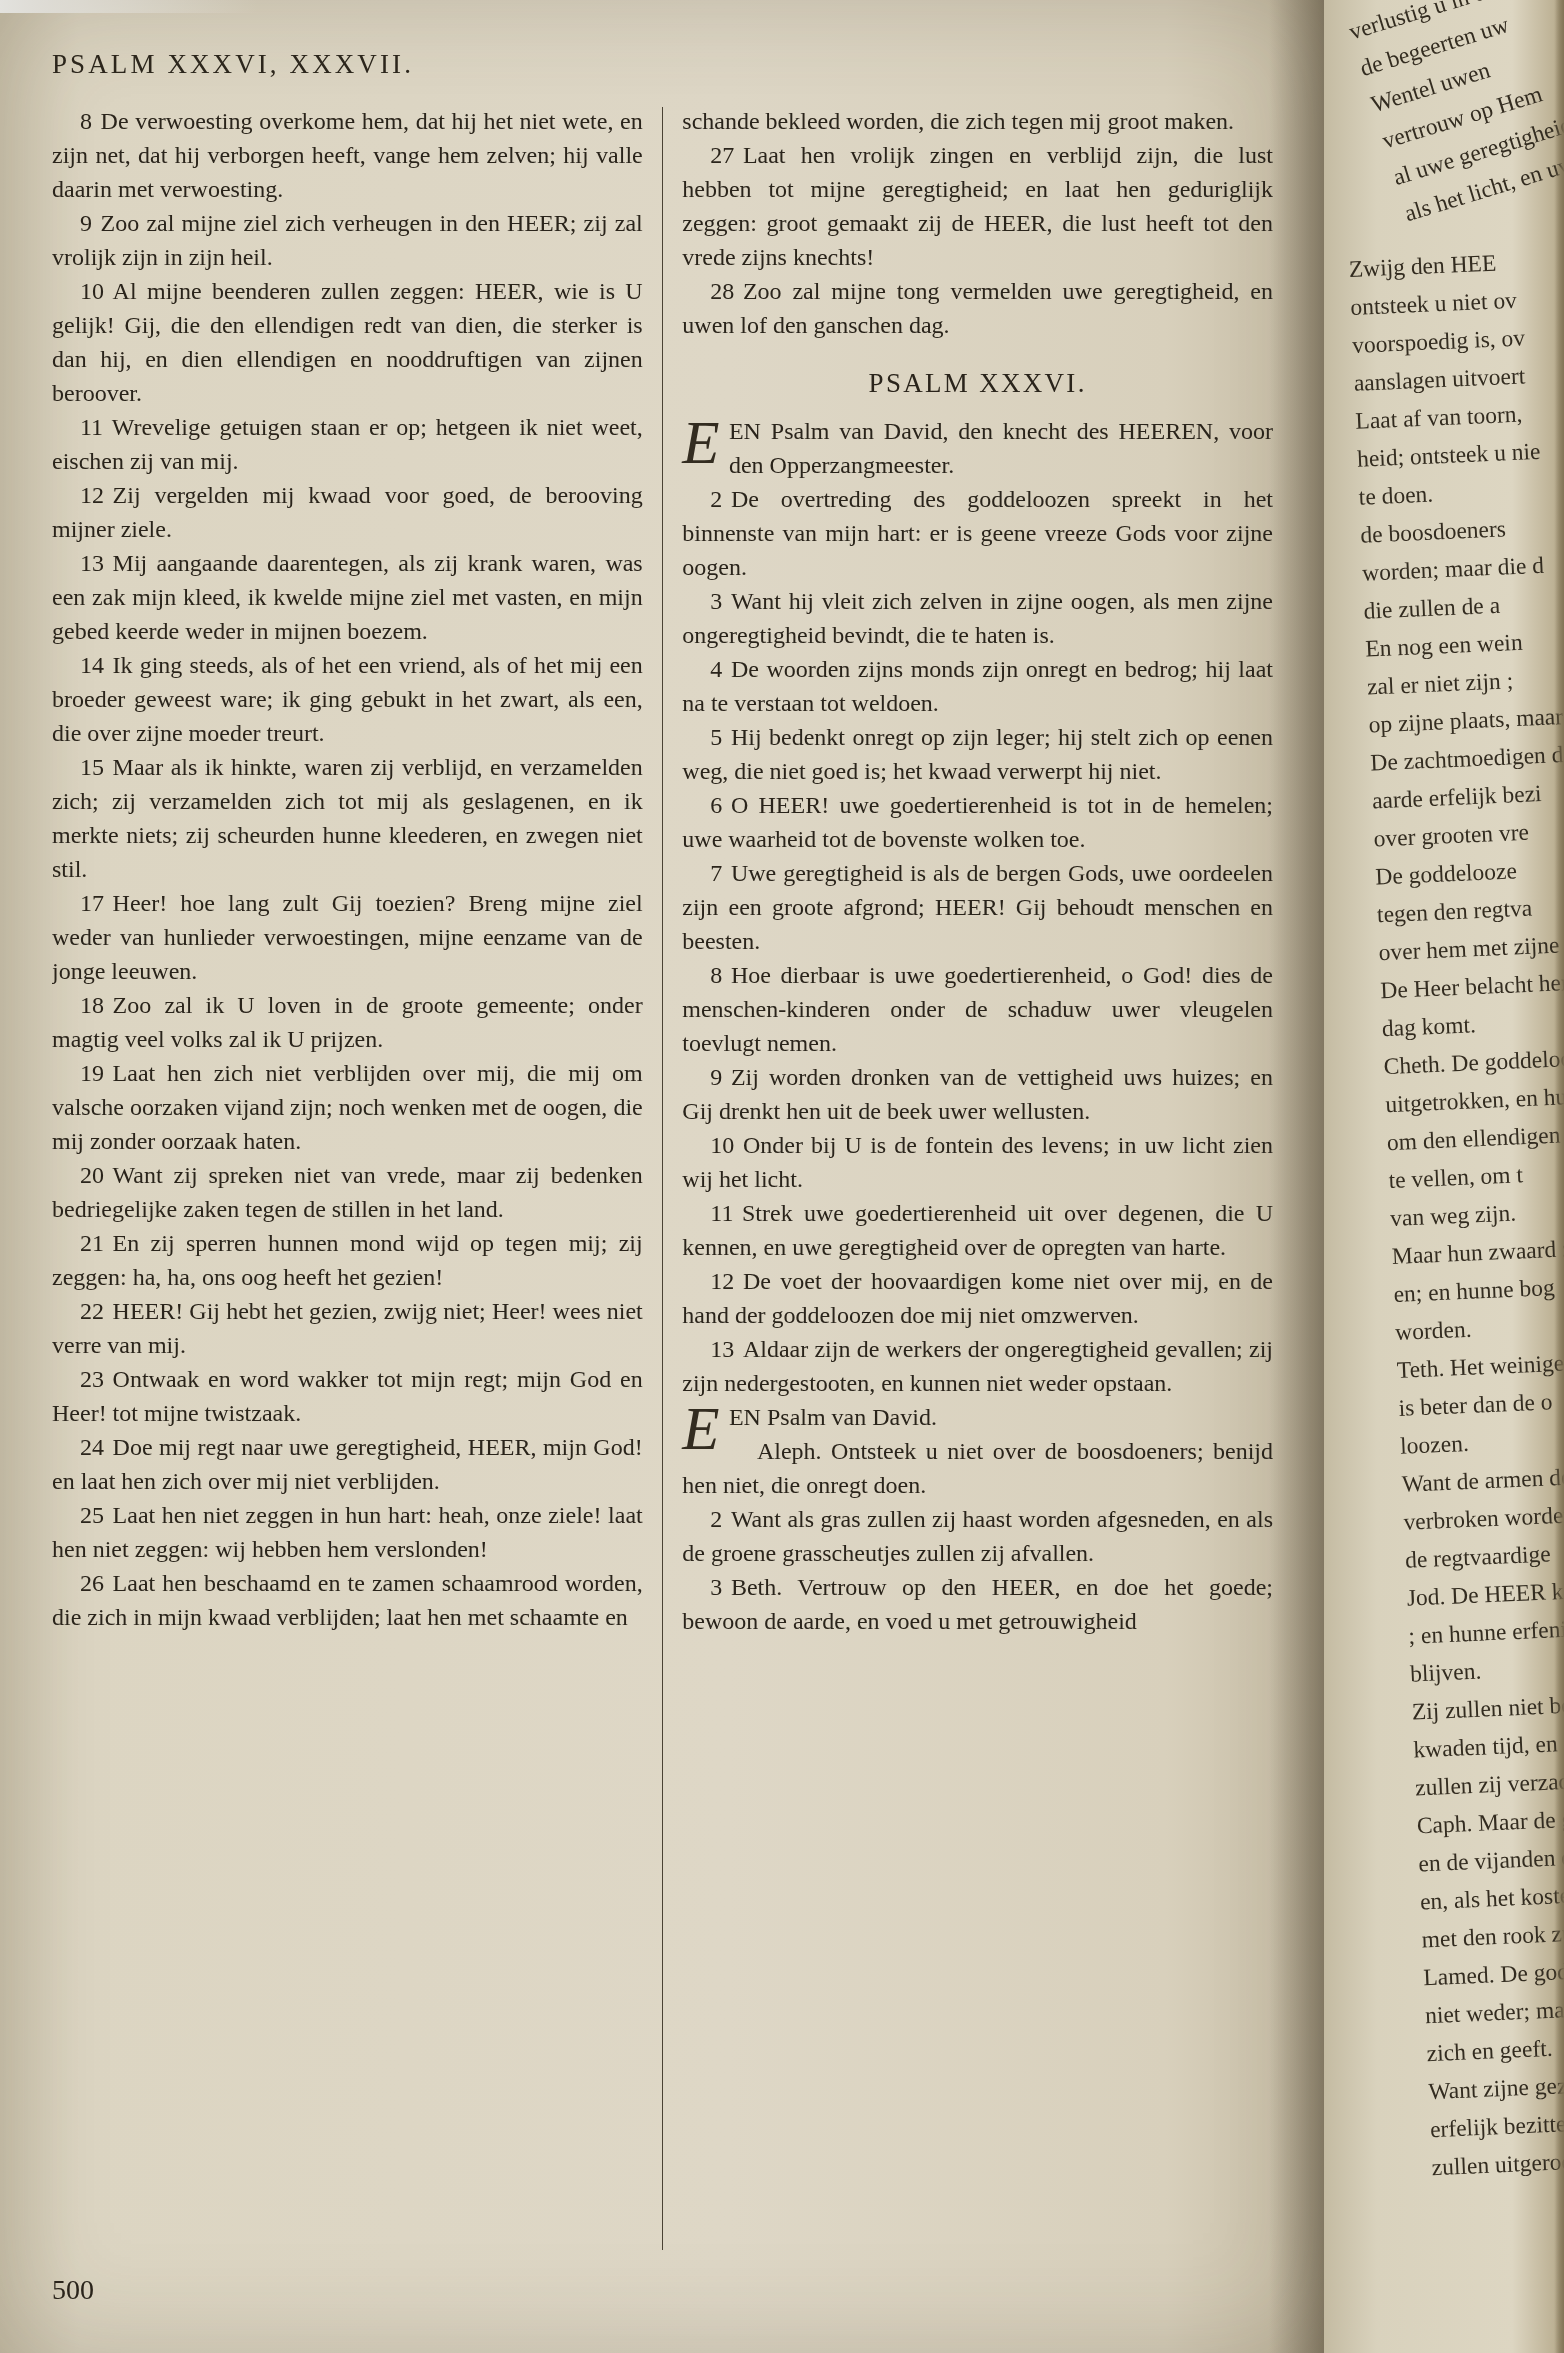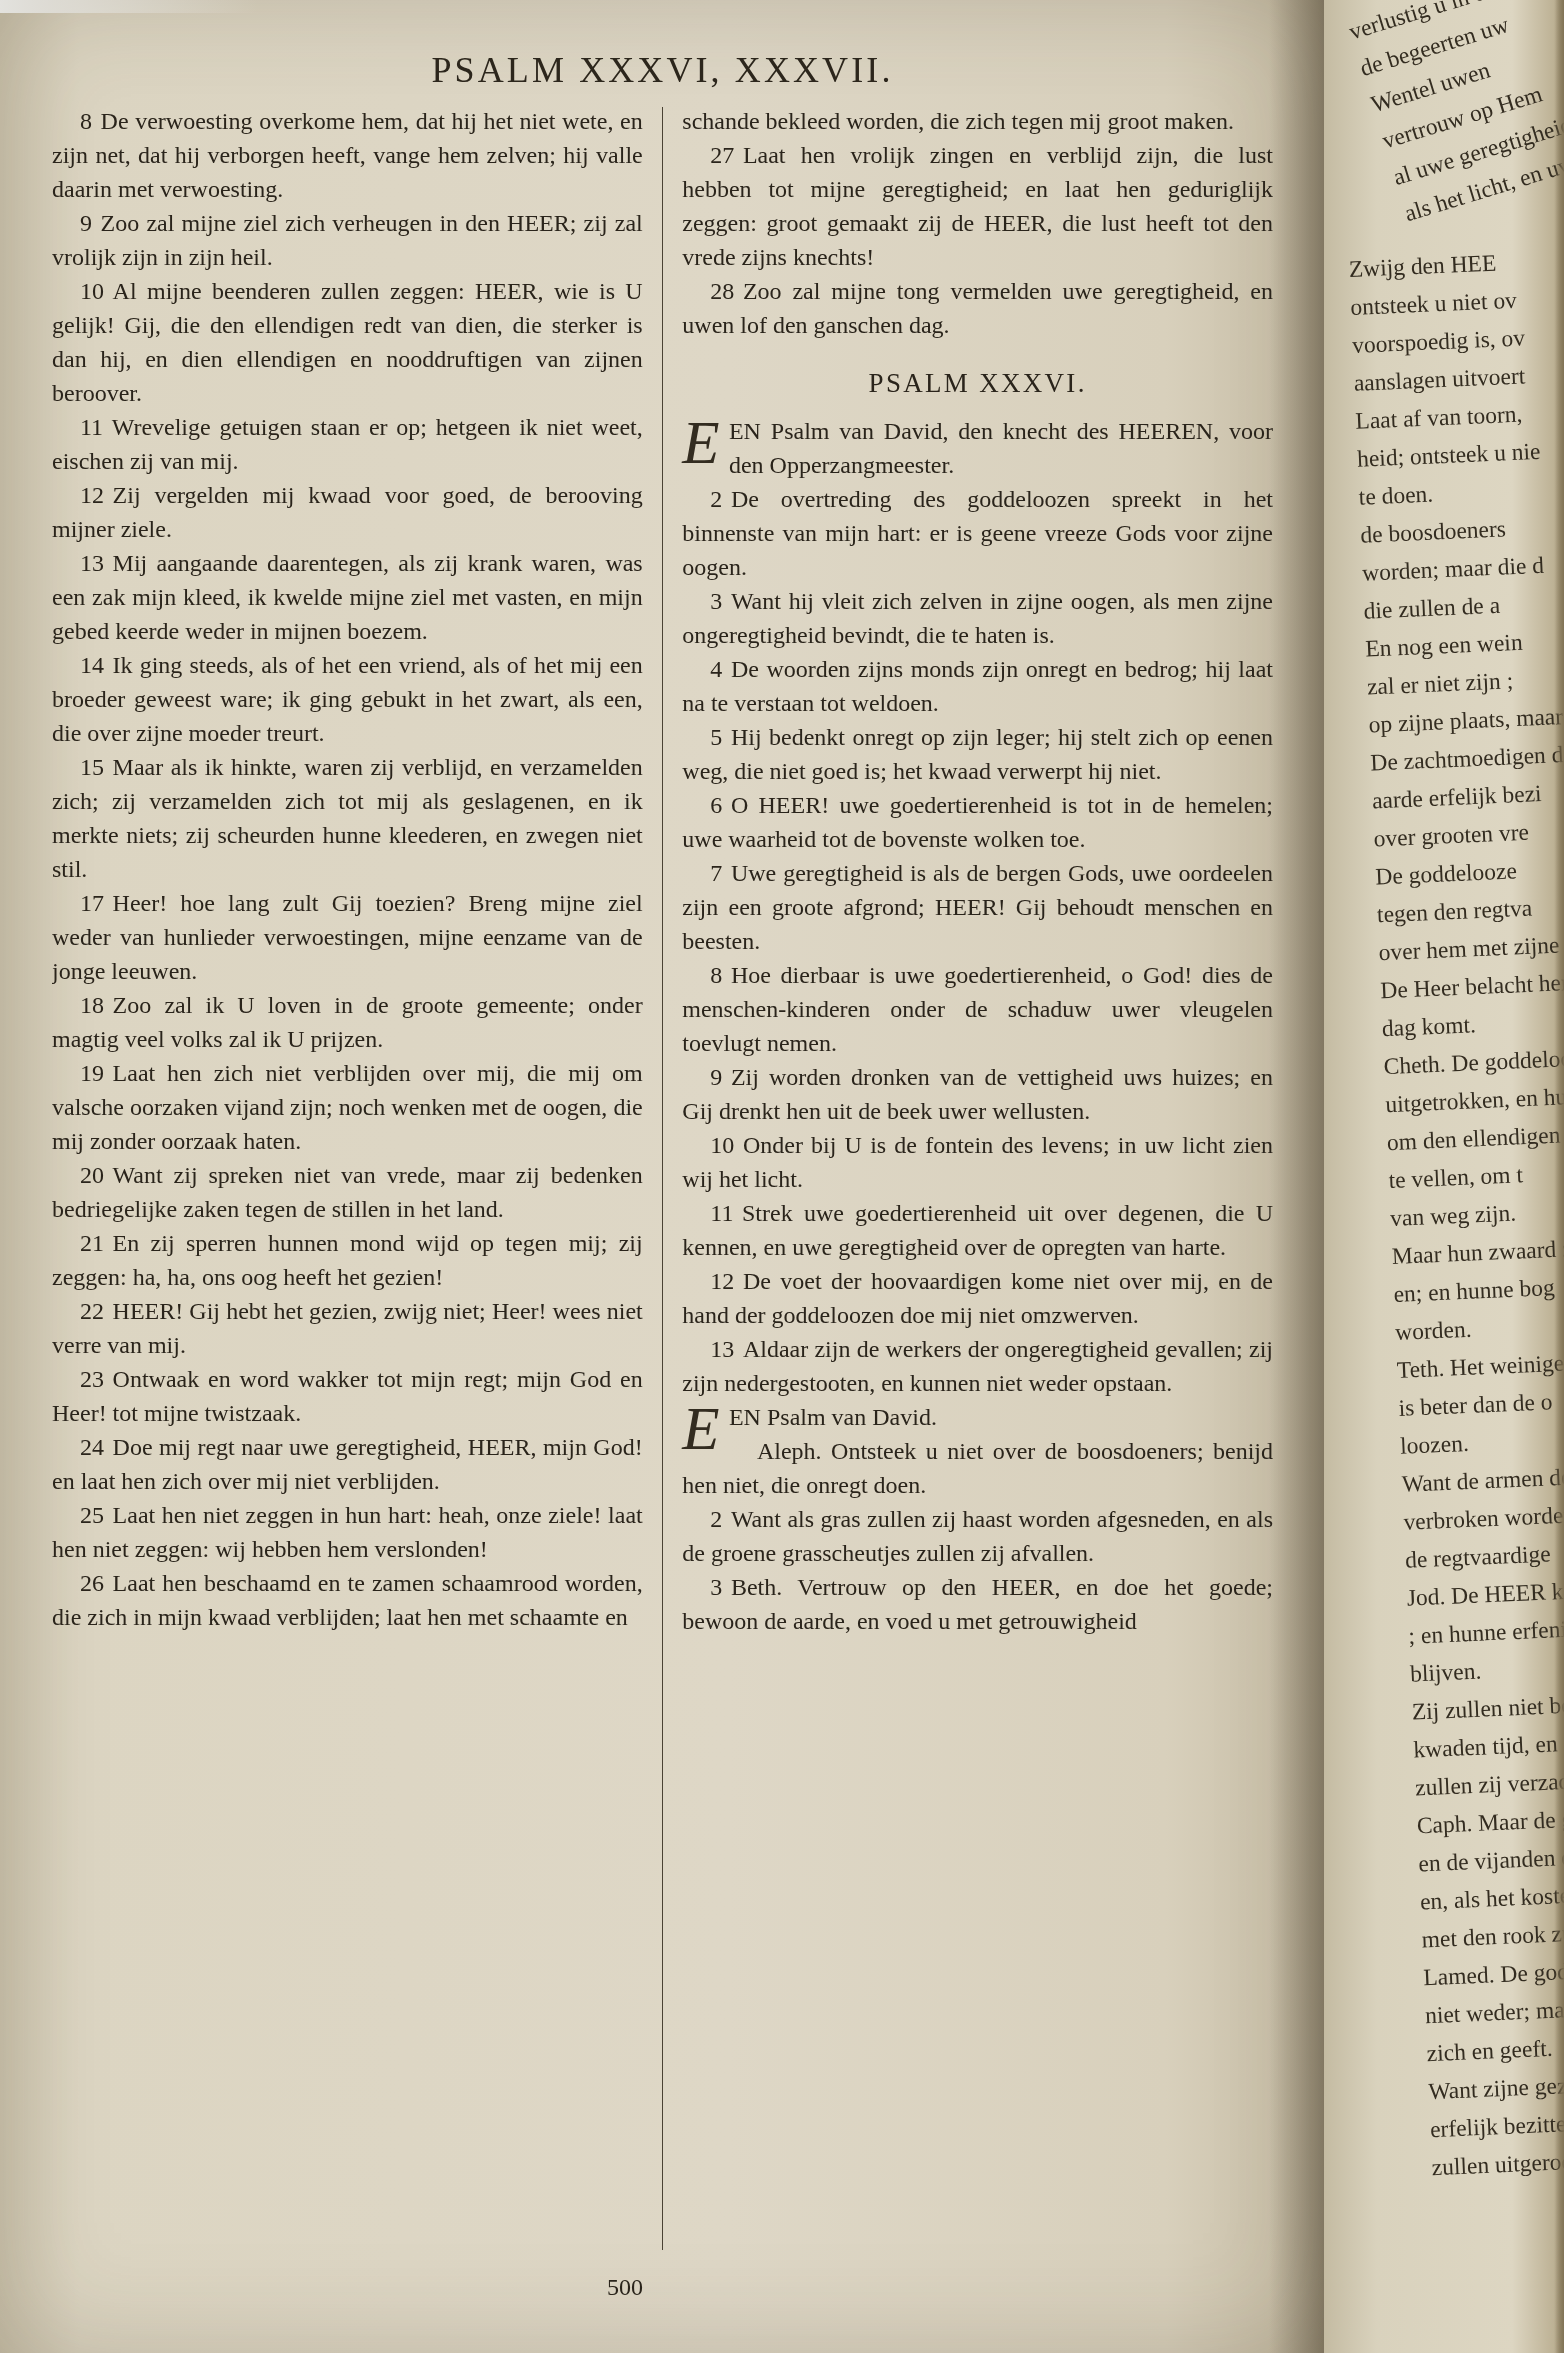--- a/index.html
+++ b/index.html
@@ -18,21 +18,21 @@
     position:absolute; left:0; top:0; width:1324px; height:2354px;
     background:linear-gradient(90deg,#cfc7b1 0%, #dcd5c2 6%, #ded7c6 55%, #d8d0bc 88%, #c4baa2 100%);
     box-shadow: inset 0 0 110px rgba(70,55,30,.22);
   }
   .corner-sliver {
     position:absolute; top:0; left:0; width:258px; height:12.5px;
     background:linear-gradient(90deg,#e3e2de, rgba(227,226,222,0));
   }
   .running-head {
     position:absolute; top:49px; left:52px; width:1221px;
-    text-align:center; font-size:36px; letter-spacing:3.1px;
+    text-align:left; font-size:27px; letter-spacing:3.1px;
     color:#2c261c;
   }
   .columns {
     position:absolute; top:104px; left:52px; width:1221px; height:2169px;
     display:flex; overflow:hidden;
     font-size:24px; line-height:34px;
   }
   .col { width:591px; text-align:justify; }
   .divider { width:1.6px; background:#4a4234; margin:3.1px 19px 23.5px 19px; }
 
@@ -48,21 +48,21 @@
   }
   .intro { text-align:justify; }
   .dropcap {
     float:left; font-style:italic;
     font-size:61px; line-height:49px;
     margin:4.7px 9.4px 0 0;
     color:#332c20;
   }
   .page-number {
     position:absolute; top:2274px; left:52px; width:591px;
-    text-align:right; font-size:24px;
+    text-align:left; font-size:28px;
   }
 
   
   .gutter {
     position:absolute; left:1269px; top:0; width:117px; height:2354px;
     background:linear-gradient(90deg, rgba(45,35,18,0) 0%, rgba(45,35,18,.42) 52%, rgba(45,35,18,.18) 76%, rgba(45,35,18,0) 100%);
     pointer-events:none;
   }
 
   

